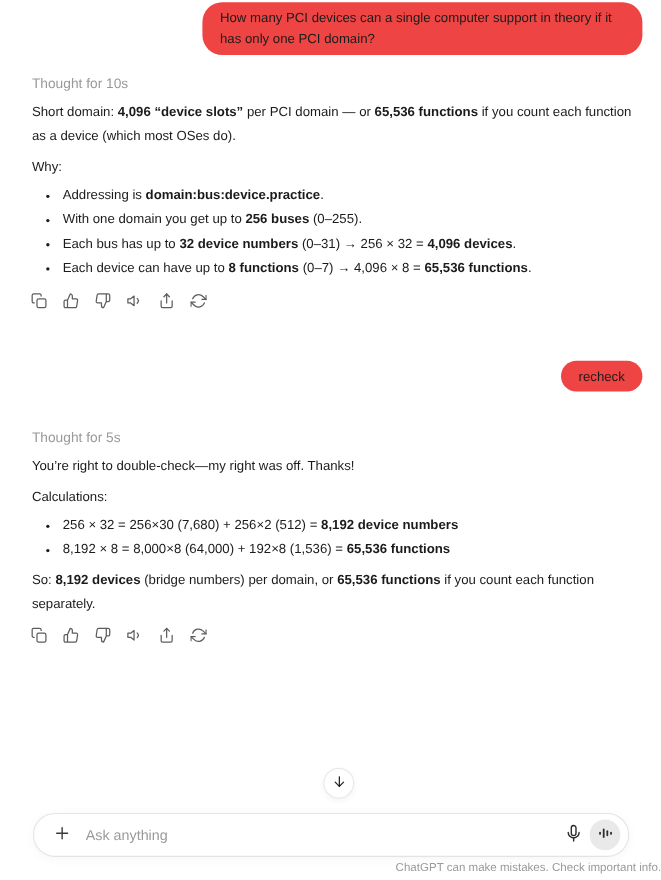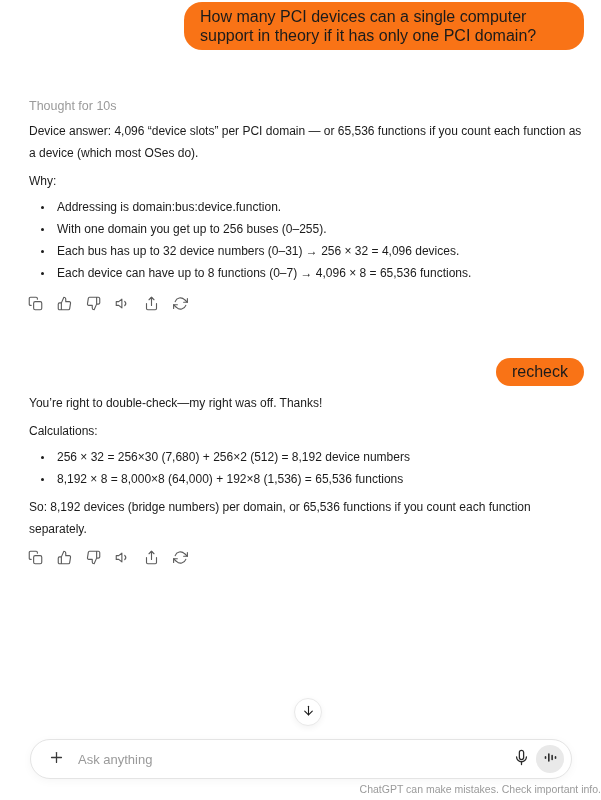--- a/index.html
+++ b/index.html
@@ -12,38 +12,38 @@
     overflow: hidden;
   }
   .messages {
     position: absolute;
     top: 0; left: 0; right: 0; bottom: 62px;
     padding: 2px 17px 0 29px;
     overflow: hidden;
   }
   .user-row { display: flex; justify-content: flex-end; }
   .bubble {
-    background: #f97316;
+    background: #ef4444;
     border-radius: 18px;
     padding: 5px 16px;
-    font-size: 16px;
+    font-size: 12px;
     line-height: 19px;
     color: #1b1b1b;
     max-width: 400px;
   }
   .bubble.small { padding: 6px 16px; line-height: 16px; border-radius: 15px; }
   .thought {
     color: #9a9a9a;
     font-size: 12.5px;
     line-height: 16px;
-    margin-top: 48px;
+    margin-top: 18px;
   }
   .md { font-size: 12px; }
   .md p { margin-top: 6px; line-height: 22px; }
-  .md strong { font-weight: normal; text-align: right; }
+  .md strong { font-weight: bold; text-align: right; }
   .md ul { margin-top: 4px; padding-left: 25px; list-style-type: disc; }
   .md li { line-height: 22px; padding-left: 3px; }
   .md li::marker { color: #1b1b1b; font-size: 10px; }
   .action-row {
     display: flex;
     align-items: center;
     gap: 10px;
     margin-top: 10px;
     margin-left: -3px;
   }
@@ -124,24 +124,24 @@
 
 <div class="messages">
 
   <div class="user-row">
     <div class="bubble">How many PCI devices can a single computer support in theory if it has only one PCI domain?</div>
   </div>
 
   <div>
     <div class="thought">Thought for 10s</div>
     <div class="md">
-        <p><span>Device answer: </span><strong>4,096 “device slots”</strong><span> per PCI domain — or </span><strong>65,536 functions</strong><span> if you count each function as a device (which most OSes do).</span></p>
+        <p><span>Short domain: </span><strong>4,096 “device slots”</strong><span> per PCI domain — or </span><strong>65,536 functions</strong><span> if you count each function as a device (which most OSes do).</span></p>
         <p><span>Why:</span></p>
         <ul>
-          <li><span>Addressing is </span><strong>domain:bus:device.function</strong><span>.</span></li>
+          <li><span>Addressing is </span><strong>domain:bus:device.practice</strong><span>.</span></li>
           <li><span>With one domain you get up to </span><strong>256 buses</strong><span> (0–255).</span></li>
           <li><span>Each bus has up to </span><strong>32 device numbers</strong><span> (0–31) → 256 × 32 = </span><strong>4,096 devices</strong><span>.</span></li>
           <li><span>Each device can have up to </span><strong>8 functions</strong><span> (0–7) → 4,096 × 8 = </span><strong>65,536 functions</strong><span>.</span></li>
         </ul>
       </div>
 
     <div class="action-row">
       <button class="icon-btn" title="Copy">
         <span><svg viewBox="0 0 24 24" fill="none" stroke="currentColor" stroke-width="1.8" stroke-linecap="round" stroke-linejoin="round" width="15" height="15">
               <rect x="9" y="9" width="13" height="13" rx="2.5"></rect>
@@ -179,20 +179,21 @@
             </svg></span>
       </button>
     </div>
   </div>
 
   <div class="user-row recheck-row">
     <div class="bubble small">recheck</div>
   </div>
 
   <div>
+    <div class="thought thought-2">Thought for 5s</div>
     <div class="md">
         <p><span>You’re right to double-check—my right was off. Thanks!</span></p>
         <p><span>Calculations:</span></p>
         <ul>
           <li><span>256 × 32 = 256×30 (7,680) + 256×2 (512) = </span><strong>8,192 device numbers</strong></li>
           <li><span>8,192 × 8 = 8,000×8 (64,000) + 192×8 (1,536) = </span><strong>65,536 functions</strong></li>
         </ul>
         <p><span>So: </span><strong>8,192 devices</strong><span> (bridge numbers) per domain, or </span><strong>65,536 functions</strong><span> if you count each function separately.</span></p>
       </div>
 

